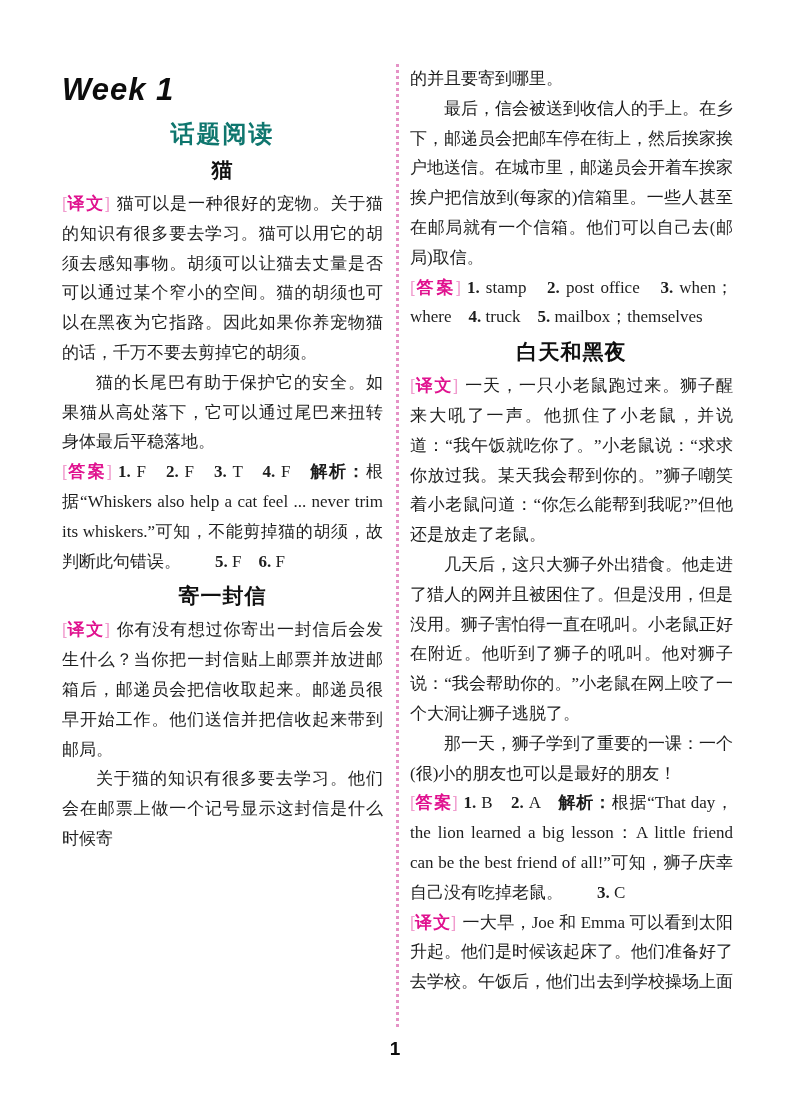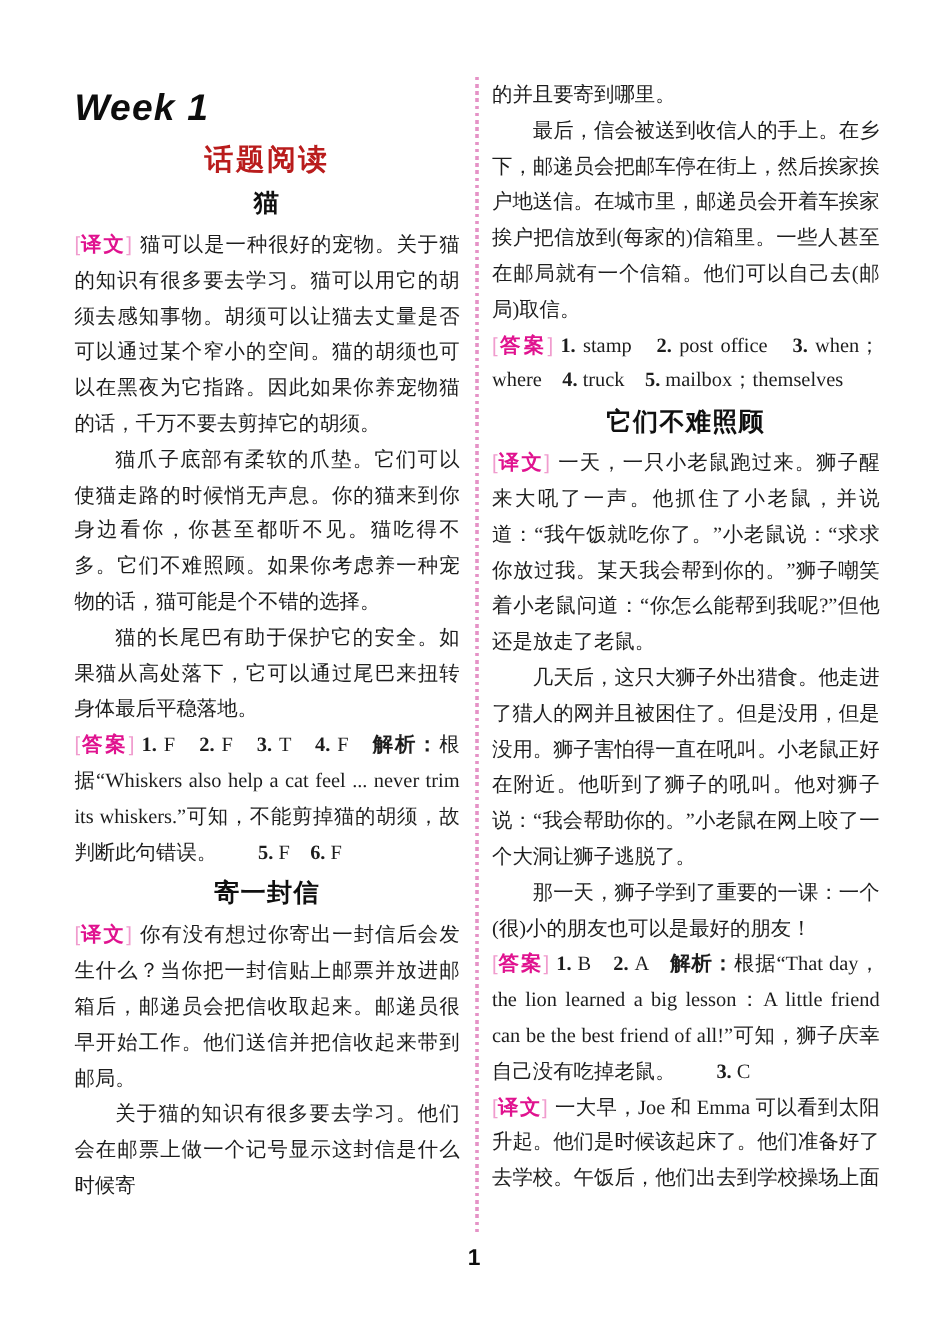--- a/index.html
+++ b/index.html
@@ -43,44 +43,43 @@
   }
 </style>
 </head>
 <body>
 
 <div class="page">
   <div class="cols">
 
     <div class="col left">
       <h1 class="week">Week 1</h1>
-      <h2 class="section" style="color:#b91c1c;">话题阅读</h2>
+      <h2 class="section" style="color:#0f766e;">话题阅读</h2>
       <h3 class="article">猫</h3>
 
       <p class="para"><span class="tag"><span class="bk" style="color:#f09cce;">[</span><b class="tg" style="color:#e0128f;">译文</b><span class="bk" style="color:#f09cce;">]</span></span><span>猫可以是一种很好的宠物。关于猫的知识有很多要去学习。猫可以用它的胡须去感知事物。胡须可以让猫去丈量是否可以通过某个窄小的空间。猫的胡须也可以在黑夜为它指路。因此如果你养宠物猫的话，千万不要去剪掉它的胡须。</span></p>
-      <p class="para indent">猫爪子底部有柔软的爪垫。它们可以使猫走路的时候悄无声息。你的猫来到你身边看你，你甚至都听不见。猫吃得不多。它们不难照顾。如果你考虑养一种宠物的话，猫可能是个不错的选择。</p>
       <p class="para indent">猫的长尾巴有助于保护它的安全。如果猫从高处落下，它可以通过尾巴来扭转身体最后平稳落地。</p>
 
       <p class="para"><span class="tag"><span class="bk" style="color:#f09cce;">[</span><b class="tg" style="color:#e0128f;">答案</b><span class="bk" style="color:#f09cce;">]</span></span><span><b>1. </b><span>F</span><span>　</span><b>2. </b><span>F</span><span>　</span><b>3. </b><span>T</span><span>　</span><b>4. </b><span>F</span><span>　</span><b>解析：</b><span>根据“Whiskers also help a cat feel ... never trim its whiskers.”可知，不能剪掉猫的胡须，故判断此句错误。</span><span>　　</span><b>5. </b><span>F</span><span>　</span><b>6. </b><span>F</span></span></p>
 
       <h3 class="article">寄一封信</h3>
 
       <p class="para"><span class="tag"><span class="bk" style="color:#f09cce;">[</span><b class="tg" style="color:#e0128f;">译文</b><span class="bk" style="color:#f09cce;">]</span></span><span>你有没有想过你寄出一封信后会发生什么？当你把一封信贴上邮票并放进邮箱后，邮递员会把信收取起来。邮递员很早开始工作。他们送信并把信收起来带到邮局。</span></p>
       <p class="para indent">关于猫的知识有很多要去学习。他们会在邮票上做一个记号显示这封信是什么时候寄</p>
     </div>
 
     <div class="divider"></div>
 
     <div class="col right">
       <p class="para">的并且要寄到哪里。</p>
       <p class="para indent">最后，信会被送到收信人的手上。在乡下，邮递员会把邮车停在街上，然后挨家挨户地送信。在城市里，邮递员会开着车挨家挨户把信放到(每家的)信箱里。一些人甚至在邮局就有一个信箱。他们可以自己去(邮局)取信。</p>
 
       <p class="para"><span class="tag"><span class="bk" style="color:#f09cce;">[</span><b class="tg" style="color:#e0128f;">答案</b><span class="bk" style="color:#f09cce;">]</span></span><span><b>1. </b><span>stamp</span><span>　</span><b>2. </b><span>post office</span><span>　</span><b>3. </b><span>when；where</span><span>　</span><b>4. </b><span>truck</span><span>　</span><b>5. </b><span>mailbox；themselves</span></span></p>
 
-      <h3 class="article">它们不难照顾</h3>
+      <h3 class="article">白天和黑夜</h3>
 
       <p class="para"><span class="tag"><span class="bk" style="color:#f09cce;">[</span><b class="tg" style="color:#e0128f;">译文</b><span class="bk" style="color:#f09cce;">]</span></span><span>一天，一只小老鼠跑过来。狮子醒来大吼了一声。他抓住了小老鼠，并说道：“我午饭就吃你了。”小老鼠说：“求求你放过我。某天我会帮到你的。”狮子嘲笑着小老鼠问道：“你怎么能帮到我呢?”但他还是放走了老鼠。</span></p>
       <p class="para indent">几天后，这只大狮子外出猎食。他走进了猎人的网并且被困住了。但是没用，但是没用。狮子害怕得一直在吼叫。小老鼠正好在附近。他听到了狮子的吼叫。他对狮子说：“我会帮助你的。”小老鼠在网上咬了一个大洞让狮子逃脱了。</p>
       <p class="para indent">那一天，狮子学到了重要的一课：一个(很)小的朋友也可以是最好的朋友！</p>
 
       <p class="para"><span class="tag"><span class="bk" style="color:#f09cce;">[</span><b class="tg" style="color:#e0128f;">答案</b><span class="bk" style="color:#f09cce;">]</span></span><span><b>1. </b><span>B</span><span>　</span><b>2. </b><span>A</span><span>　</span><b>解析：</b><span>根据“That day，the lion learned a big lesson：A little friend can be the best friend of all!”可知，狮子庆幸自己没有吃掉老鼠。</span><span>　　</span><b>3. </b><span>C</span></span></p>
 
 
       <p class="para"><span class="tag"><span class="bk" style="color:#f09cce;">[</span><b class="tg" style="color:#e0128f;">译文</b><span class="bk" style="color:#f09cce;">]</span></span><span>一大早，Joe 和 Emma 可以看到太阳升起。他们是时候该起床了。他们准备好了去学校。午饭后，他们出去到学校操场上面</span></p>
     </div>

